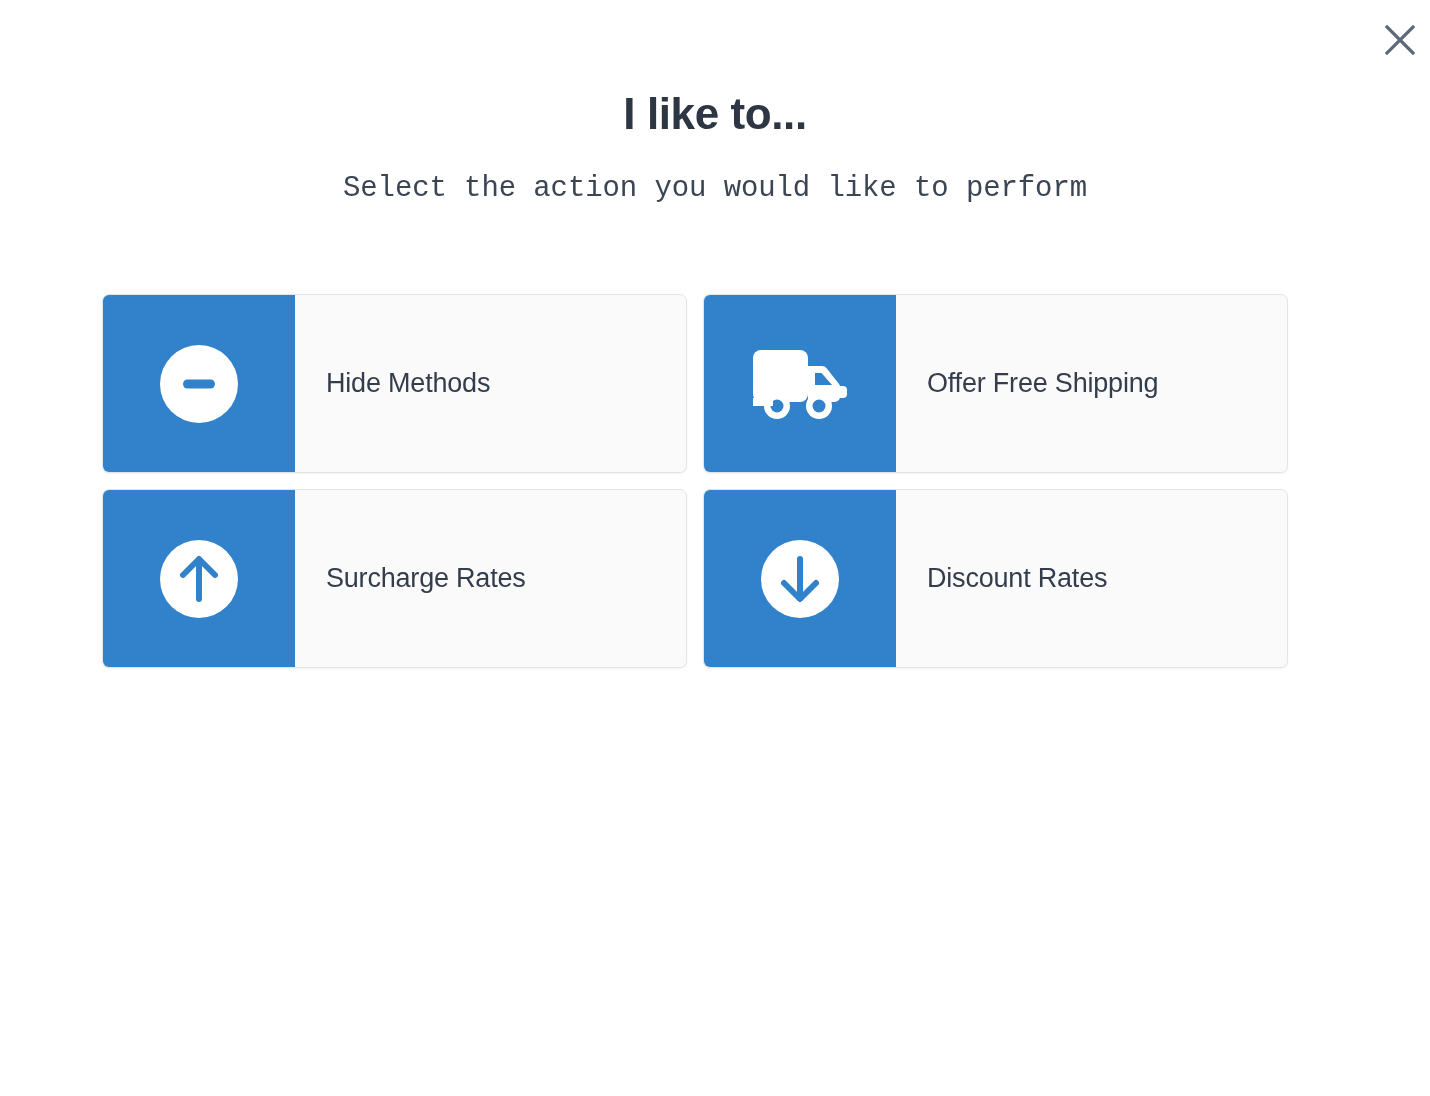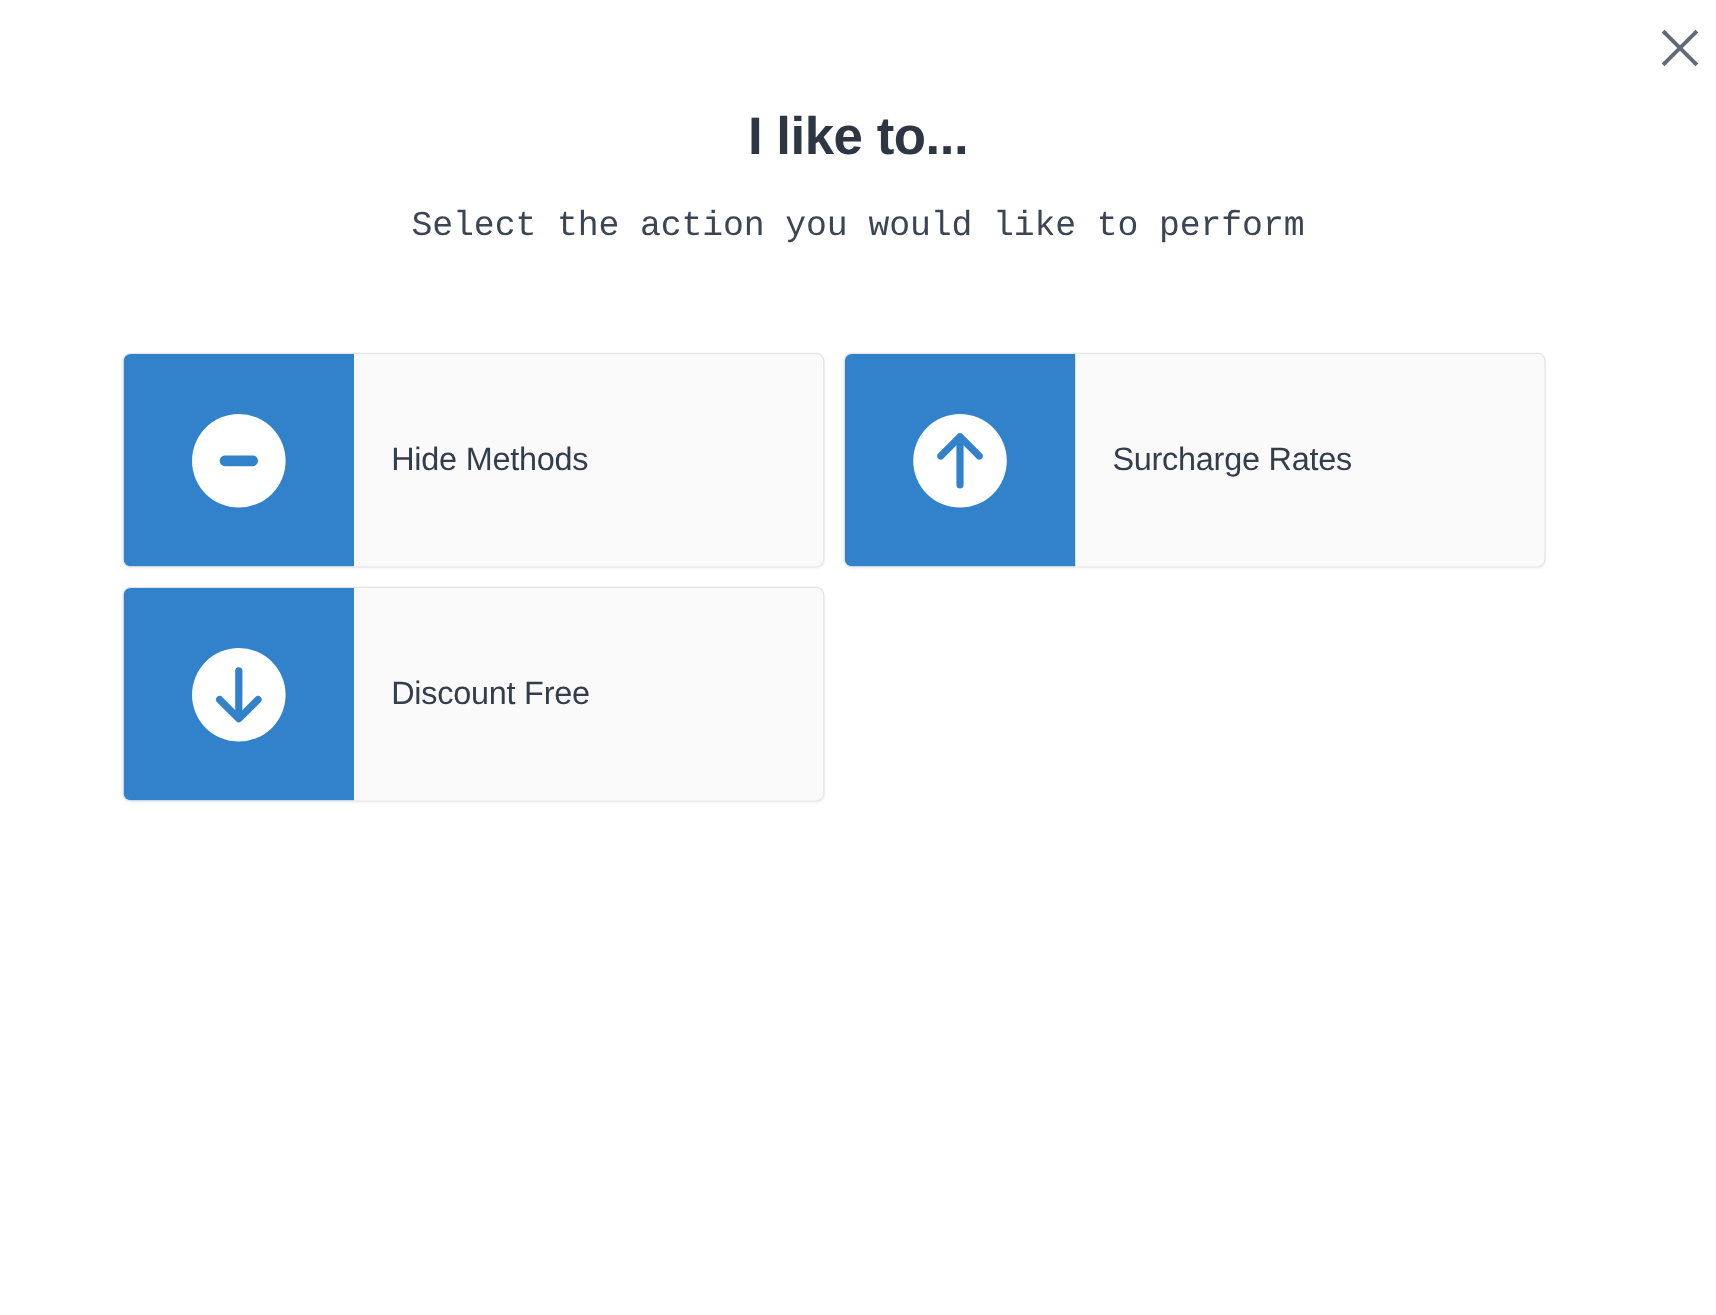--- a/index.html
+++ b/index.html
@@ -131,20 +131,40 @@
     <span class="card-icon">
       <svg width="80" height="80" viewBox="0 0 80 80" aria-hidden="true">
         <circle cx="40" cy="40" r="39" fill="#ffffff"></circle>
         <rect x="24" y="35.5" width="32" height="9" rx="4.5" fill="#3182ca"></rect>
       </svg>
     </span>
     <span class="card-label">Hide Methods</span>
   </button>
 
 
+  <button class="card">
+    <span class="card-icon">
+      <svg width="98" height="76" viewBox="0 0 98 76" aria-hidden="true">
+        <g fill="#ffffff">
+          <rect x="2" y="4" width="55" height="52" rx="8"></rect>
+          <path d="M57 20 h14 a6 6 0 0 1 4.6 2.2 L88 38 a6 6 0 0 1 1.4 3.9 V50 a6 6 0 0 1 -6 6 H57 Z"></path>
+          <rect x="86" y="40" width="10" height="12" rx="4"></rect>
+        </g>
+        <path d="M64 27 h6.5 L81 39 H64 Z" fill="#3182ca"></path>
+        <g>
+          <circle cx="26" cy="60" r="13" fill="#ffffff"></circle>
+          <circle cx="26" cy="60" r="6.5" fill="#3182ca"></circle>
+          <circle cx="68" cy="60" r="13" fill="#ffffff"></circle>
+          <circle cx="68" cy="60" r="6.5" fill="#3182ca"></circle>
+        </g>
+        <rect x="2" y="52" width="20" height="8" fill="#ffffff"></rect>
+      </svg>
+    </span>
+    <span class="card-label">Offer Free Shipping</span>
+  </button>
 
   <button class="card">
     <span class="card-icon">
       <svg width="80" height="80" viewBox="0 0 80 80" aria-hidden="true">
         <circle cx="40" cy="40" r="39" fill="#ffffff"></circle>
         <g fill="none" stroke="#3182ca" stroke-width="6" stroke-linecap="round" stroke-linejoin="round">
           <path d="M40 60 V21"></path>
           <path d="M24 36 L40 20 L56 36"></path>
         </g>
       </svg>
@@ -155,18 +175,18 @@
   <button class="card">
     <span class="card-icon">
       <svg width="80" height="80" viewBox="0 0 80 80" aria-hidden="true">
         <circle cx="40" cy="40" r="39" fill="#ffffff"></circle>
         <g fill="none" stroke="#3182ca" stroke-width="6" stroke-linecap="round" stroke-linejoin="round">
           <path d="M40 20 V59"></path>
           <path d="M24 44 L40 60 L56 44"></path>
         </g>
       </svg>
     </span>
-    <span class="card-label">Discount Free</span>
+    <span class="card-label">Discount Rates</span>
   </button>
 
   <div class="spacer-cell"></div>
 
 </div>
 
 </body></html>

